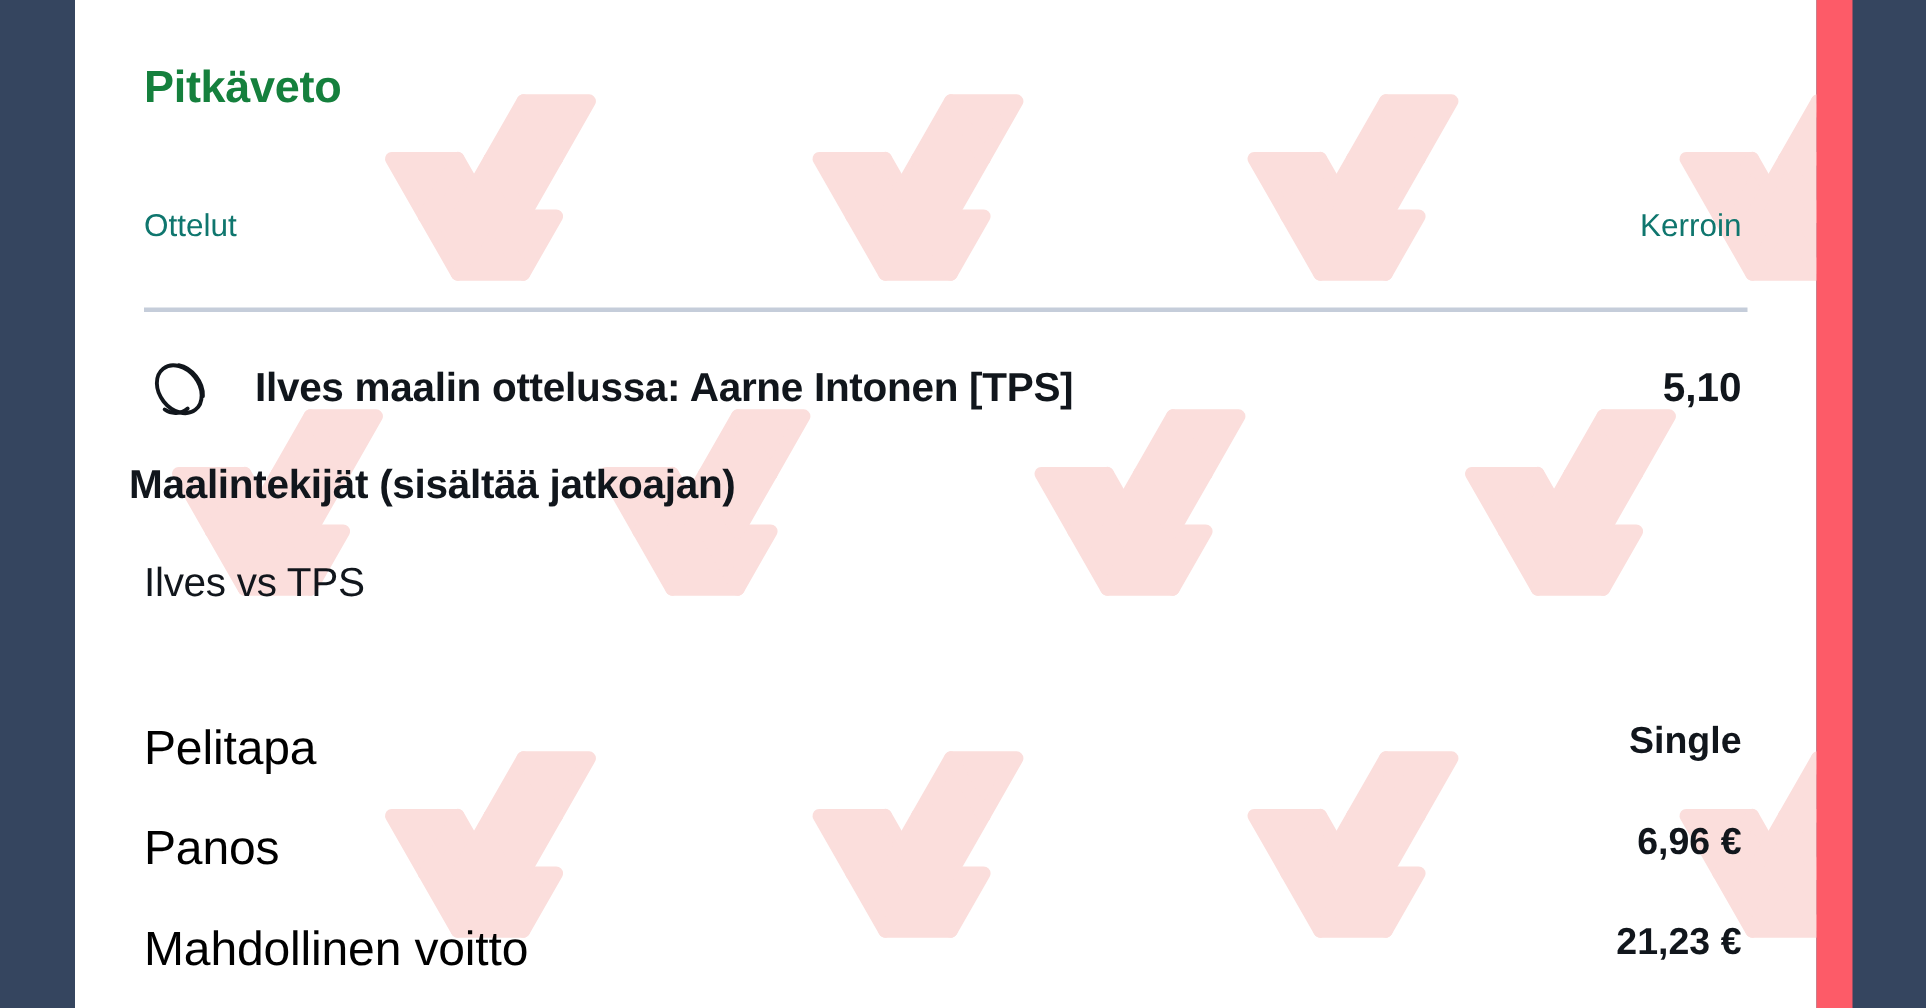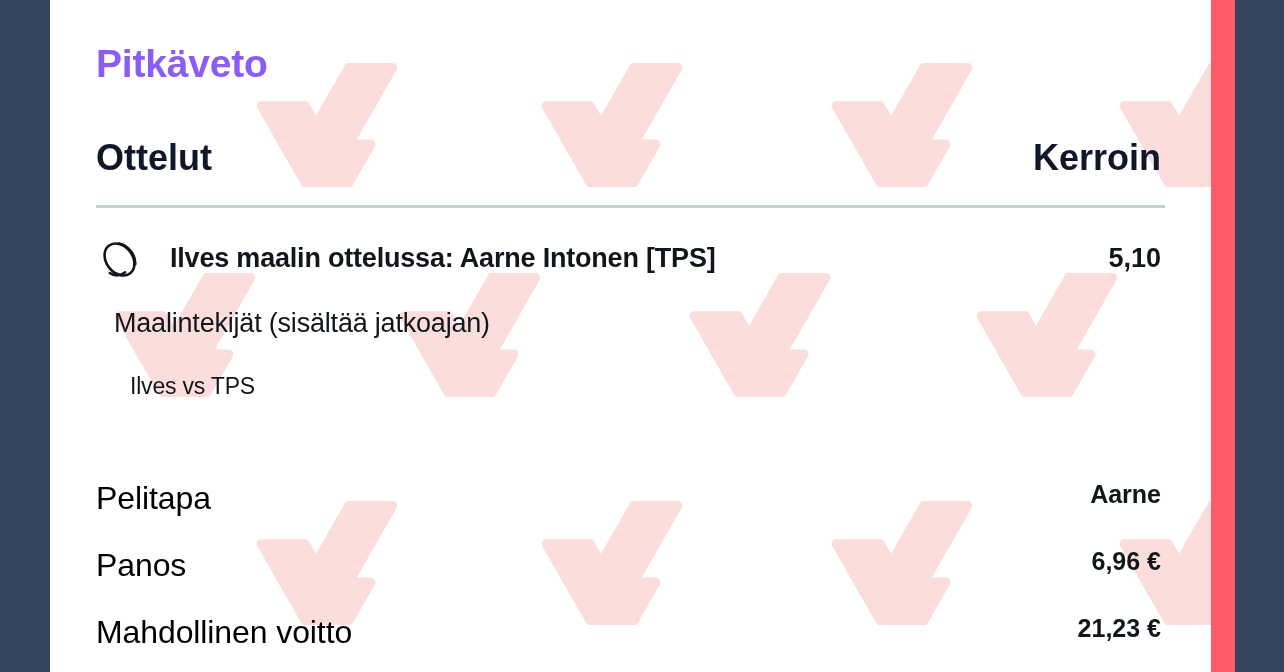--- a/index.html
+++ b/index.html
@@ -65,33 +65,33 @@
   .content {
     position: absolute;
     inset: 0;
     z-index: 2;
   }
 
   .title {
     position: absolute;
     left: 46px;
     top: 44px;
-    font-size: 39px;
+    font-size: 30px;
     font-weight: 700;
     letter-spacing: -0.2px;
-    color: #8b5cf6;
+    color: #15803d;
     line-height: 1;
   }
 
   .col-head {
     position: absolute;
     top: 140px;
-    font-size: 36px;
-    font-weight: 700;
-    color: #0f172a;
+    font-size: 21px;
+    font-weight: 400;
+    color: #0f766e;
     line-height: 1;
   }
   .col-head.left  { left: 46px; }
   .col-head.right { right: 50px; text-align: left; }
 
   .divider {
     position: absolute;
     left: 46px;
     top: 205px;
     width: 1069px;
@@ -133,38 +133,37 @@
     font-size: 27px;
     font-weight: 700;
     color: #11161C;
     line-height: 1.25;
     text-align: right;
     margin-left: 36px;
   }
 
   .pick-market {
     position: absolute;
-    left: 64px;
+    left: 36px;
     top: 307px;
+    font-size: 27px;
+    font-weight: 700;
+    color: #11161C;
+    letter-spacing: -0.2px;
+    line-height: 1.25;
+  }
+  .pick-event {
+    position: absolute;
+    left: 46px;
+    top: 372px;
     font-size: 27px;
     font-weight: 400;
     color: #11161C;
     letter-spacing: -0.2px;
     line-height: 1.25;
-  }
-  .pick-event {
-    position: absolute;
-    left: 46px;
-    top: 372px;
-    font-size: 23px;
-    font-weight: 400;
-    color: #11161C;
-    letter-spacing: -0.2px;
-    line-height: 1.25;
-    margin-left: 34px;
   }
 
   
   .summary {
     position: absolute;
     left: 46px;
     right: 50px;
     top: 478px;
   }
   .sum-row {
@@ -383,21 +382,21 @@
         <span class="pick-odds">5,10</span>
       </div>
 
       <div class="pick-market">Maalintekijät (sisältää jatkoajan)</div>
 
       <div class="pick-event">Ilves vs TPS</div>
 
       <div class="summary" id="summary-list">
           <div class="sum-row">
             <span class="sum-label">Pelitapa</span>
-            <span class="sum-value">Aarne</span>
+            <span class="sum-value">Single</span>
           </div>
           <div class="sum-row">
             <span class="sum-label">Panos</span>
             <span class="sum-value">6,96 €</span>
           </div>
           <div class="sum-row">
             <span class="sum-label">Mahdollinen voitto</span>
             <span class="sum-value">21,23 €</span>
           </div>
         </div>

